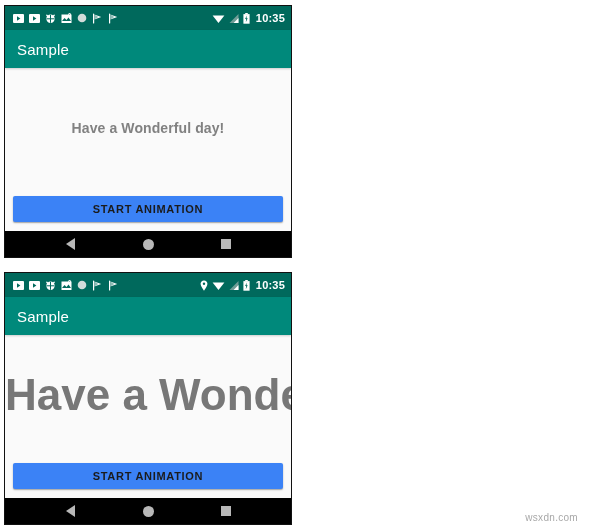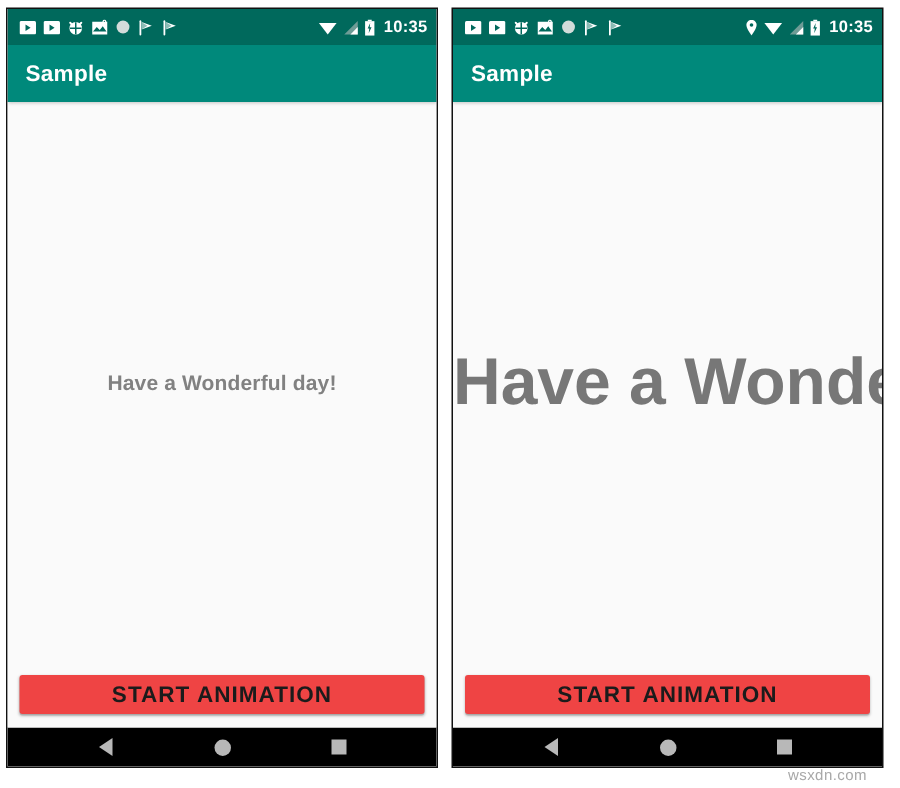--- a/index.html
+++ b/index.html
@@ -18,20 +18,21 @@
   .stage {
     position: absolute;
     left: 0; top: 0;
     width: 600px;
     height: 525px;
     display: flex;
     gap: 9px;
     padding: 0 4px;
     box-sizing: border-box;
     background: #ffffff;
+    flex-direction: column;
   }
 
   .phone {
     position: relative;
     width: 288px;
     height: 507px;
     margin-top: 5px;
     background: #fafafa;
     border: 1px solid #111111;
     box-sizing: border-box;
@@ -84,21 +85,21 @@
     align-items: center;
     padding-left: 12px;
     box-sizing: border-box;
     box-shadow: 0 1px 2px rgba(0,0,0,0.18);
     position: relative;
     z-index: 3;
   }
   .app-bar-title {
     color: #ffffff;
     font-size: 15px;
-    font-weight: bold;
+    font-weight: normal;
     letter-spacing: 0.2px;
   }
 
   
   .content {
     position: relative;
     flex: 1 1 auto;
     background: #fafafa;
     overflow: hidden;
     display: flex;
@@ -130,27 +131,27 @@
   }
 
   
   .button-wrap {
     flex: 0 0 auto;
     padding: 8px 8px 9px 8px;
   }
   .action-button {
     width: 100%;
     height: 26px;
-    background: #ef4444;
+    background: #3b82f6;
     border: none;
     border-radius: 2px;
     box-shadow: 0 1px 2px rgba(0,0,0,0.28), 0 1px 0 rgba(0,0,0,0.10);
     color: #1b1b1b;
     font-family: "Liberation Sans", sans-serif;
-    font-size: 15px;
+    font-size: 11px;
     font-weight: bold;
     letter-spacing: 0.7px;
     cursor: pointer;
     padding: 0;
     display: flex;
     align-items: center;
     justify-content: center;
   }
 
   

